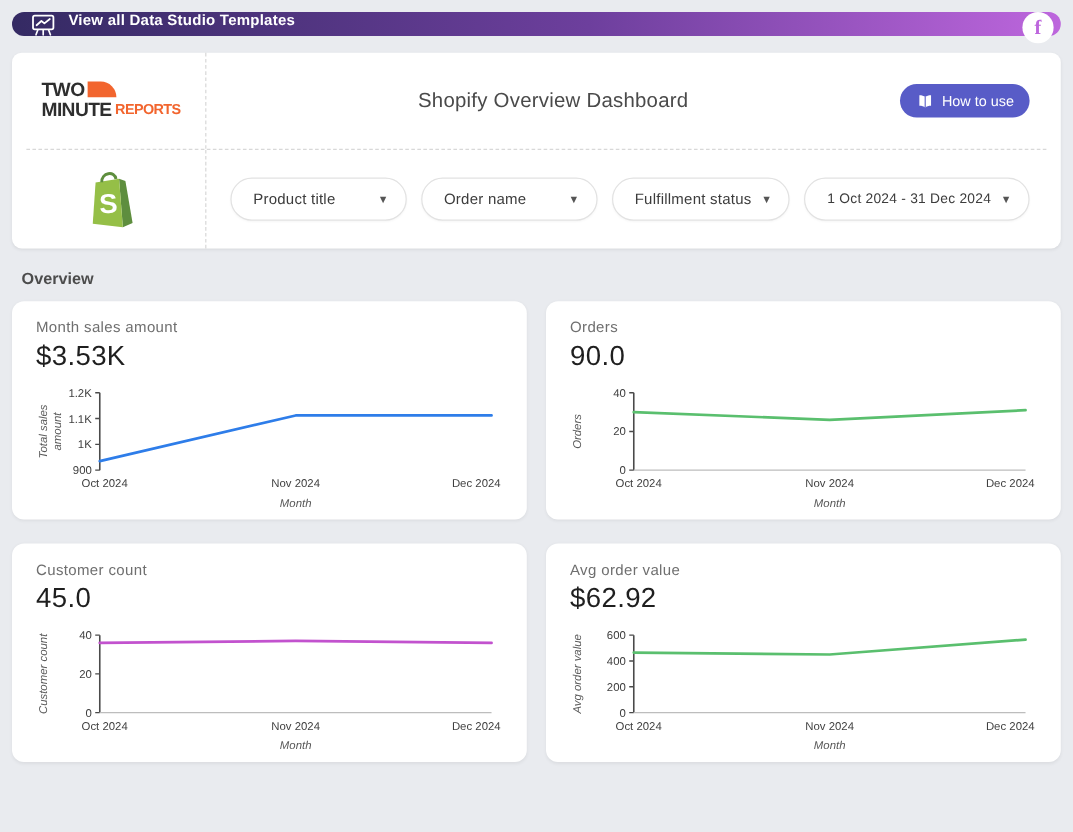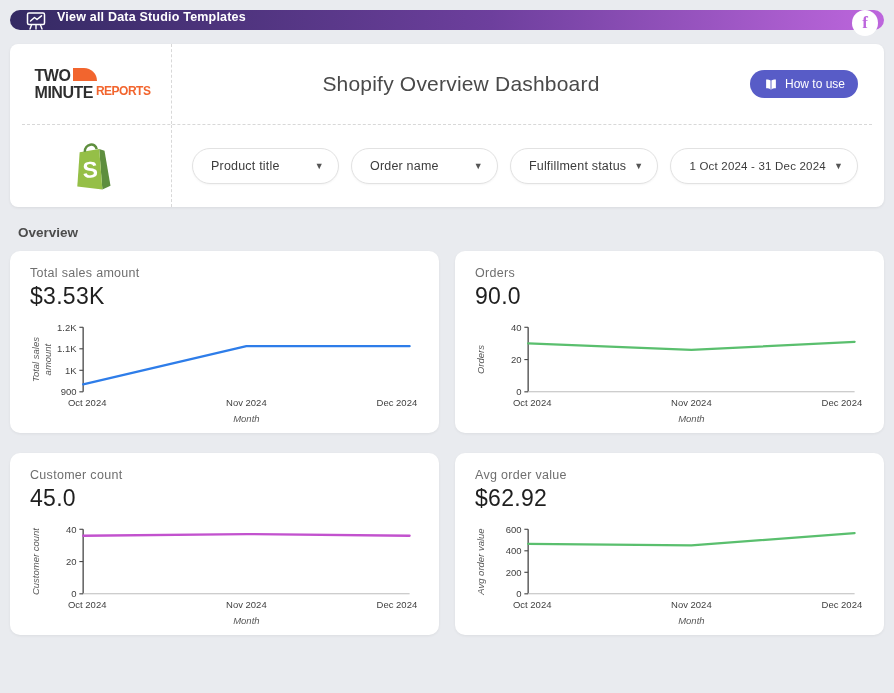--- a/index.html
+++ b/index.html
@@ -46,21 +46,21 @@
     align-self:stretch;
     border-right:1px dashed #d8d8d8;
   }
   .logo { line-height:1; }
   .logo-top { display:flex; align-items:flex-start; gap:3px; }
   .logo-word { font-size:16px; font-weight:700; color:#2e2e2e; letter-spacing:-.5px; }
   .logo-shape { width:24px; height:13px; background:var(--logo-orange,#f2652e); border-top-right-radius:14px; }
   .logo-bottom { display:flex; gap:3px; margin-top:1px; }
   .logo-orange { color:var(--logo-orange,#f2652e); font-size:12px; font-weight:700; letter-spacing:-.5px; }
   .page-title-wrap { flex:1; text-align:center; }
-  .page-title { font-size:21px; color:#4a4a4a; font-weight:500; letter-spacing:.2px; }
+  .page-title { font-size:17px; color:#4a4a4a; font-weight:500; letter-spacing:.2px; }
   .howto-btn {
     margin-right:22px;
     background:var(--button-purple,#585cc7);
     color:#fff; border:none; border-radius:14px;
     height:28px; padding:0 13px;
     font-size:12px; font-family:"Liberation Sans", sans-serif;
     display:flex; align-items:center; gap:6px;
     cursor:pointer;
   }
   .header-divider { border-bottom:1px dashed #d8d8d8; margin:0 8px; }
@@ -171,21 +171,21 @@
         <span class="chev">▼</span>
       </div>
     </div>
   </div>
 </div>
 
 <div class="section-title">Overview</div>
 
 <div class="cards">
   <div class="card">
-    <div class="card-title">Total sales amount</div>
+    <div class="card-title">Month sales amount</div>
     <div class="card-stat">$3.53K</div>
     <svg class="chart" viewBox="0 0 412 122">
         <line x1="56" y1="14" x2="56" y2="82" stroke="#4a4a4a" stroke-width="1.4"></line>
         <line x1="52" y1="82" x2="56" y2="82" stroke="#4a4a4a" stroke-width="1.2"></line>
         <text x="49" y="85.5" text-anchor="end" class="tk">900</text>
         <line x1="52" y1="59.333333333333336" x2="56" y2="59.333333333333336" stroke="#4a4a4a" stroke-width="1.2"></line>
         <text x="49" y="62.833333333333336" text-anchor="end" class="tk">1K</text>
         <line x1="52" y1="36.66666666666667" x2="56" y2="36.66666666666667" stroke="#4a4a4a" stroke-width="1.2"></line>
         <text x="49" y="40.16666666666667" text-anchor="end" class="tk">1.1K</text>
         <line x1="52" y1="14" x2="56" y2="14" stroke="#4a4a4a" stroke-width="1.2"></line>

